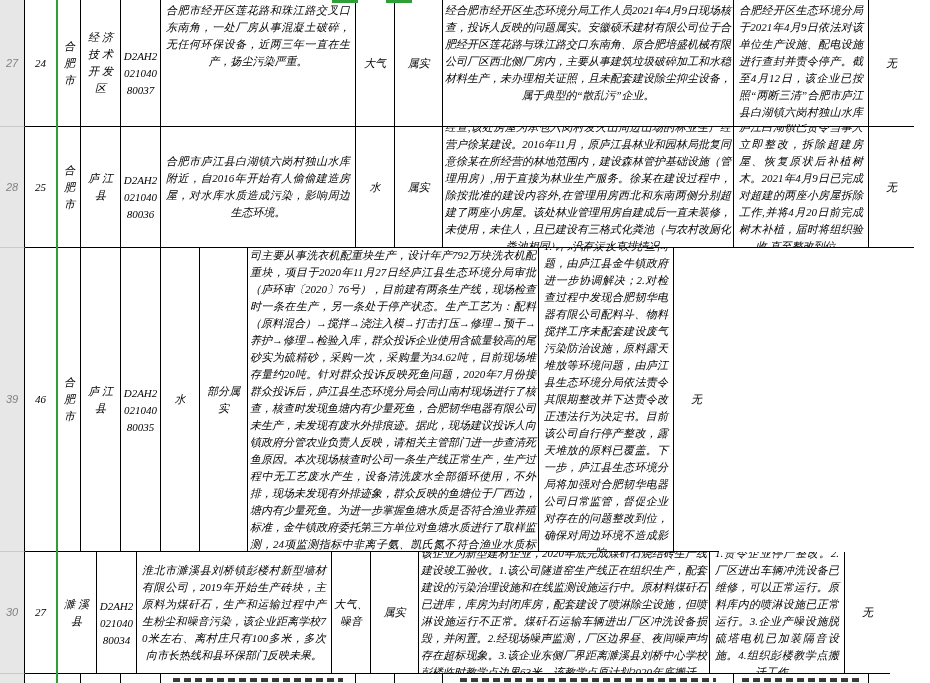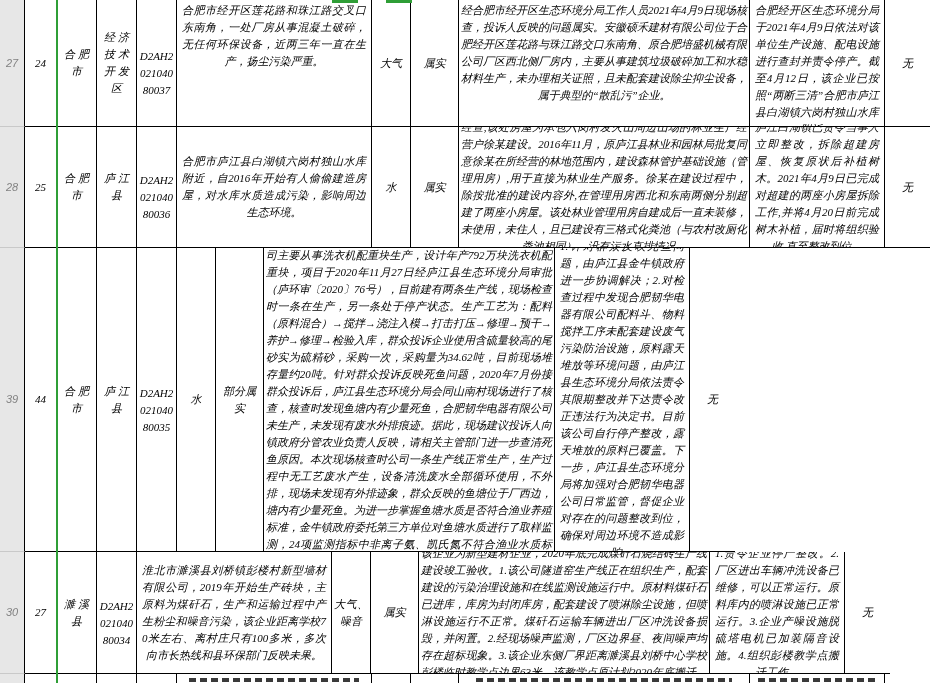--- a/index.html
+++ b/index.html
@@ -13,21 +13,21 @@
     border-right:1px solid #000;border-bottom:1px solid #000;
     display:flex;flex-direction:column;justify-content:center;align-items:center;
     overflow:hidden;font-size:11px;line-height:17px;font-style:italic;
   }
   .gutter{
     width:25px;background:#e7e7e7;color:#828282;
     font-family:"Liberation Sans","DejaVu Sans",sans-serif;font-size:11px;
     border-right:1px solid #000;border-bottom:1px solid #c9c9c9;
   }
   .c-seq{width:32px;}
-  .c-city{width:40px;}
+  .c-city{width:24px;}
   .c-dist{width:40px;}
   .c-case{width:40px;}
   .c-comp{width:195px;}
   .c-cat{width:39px;}
   .c-ver{width:48px;justify-content:center;}
   .c-inv{width:291px;}
   .c-hand{width:135px;}
   .c-rem{width:45px;border-right:none;}
   .t{
     width:100%;box-sizing:border-box;
@@ -134,21 +134,21 @@
     <div class="cell c-rem">
         <div class="t">无</div>
       </div>
   </div>
 
   <div class="trow" style="height:304px;">
     <div class="cell gutter">
         <div class="t">39</div>
       </div>
     <div class="cell c-seq">
-        <div class="t">44</div>
+        <div class="t">46</div>
       </div>
     <div class="cell c-city">
         <div class="t">合肥市</div>
       </div>
     <div class="cell c-dist">
         <div class="t">庐江县</div>
       </div>
     <div class="cell c-case">
         <div class="t">D2AH2
 021040

